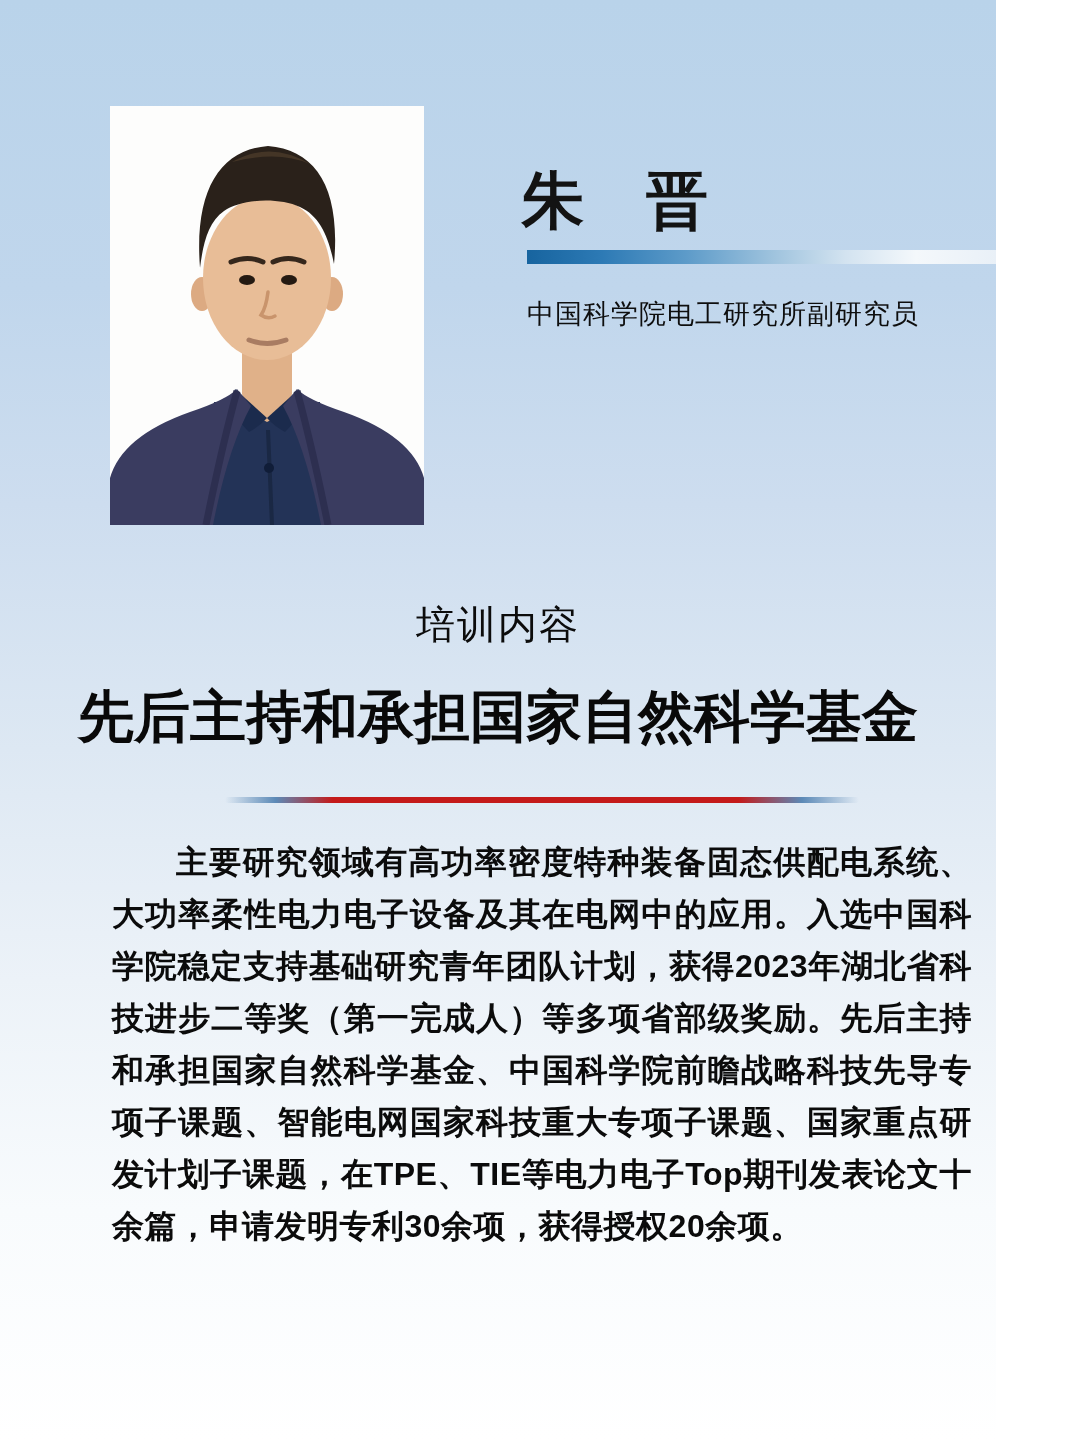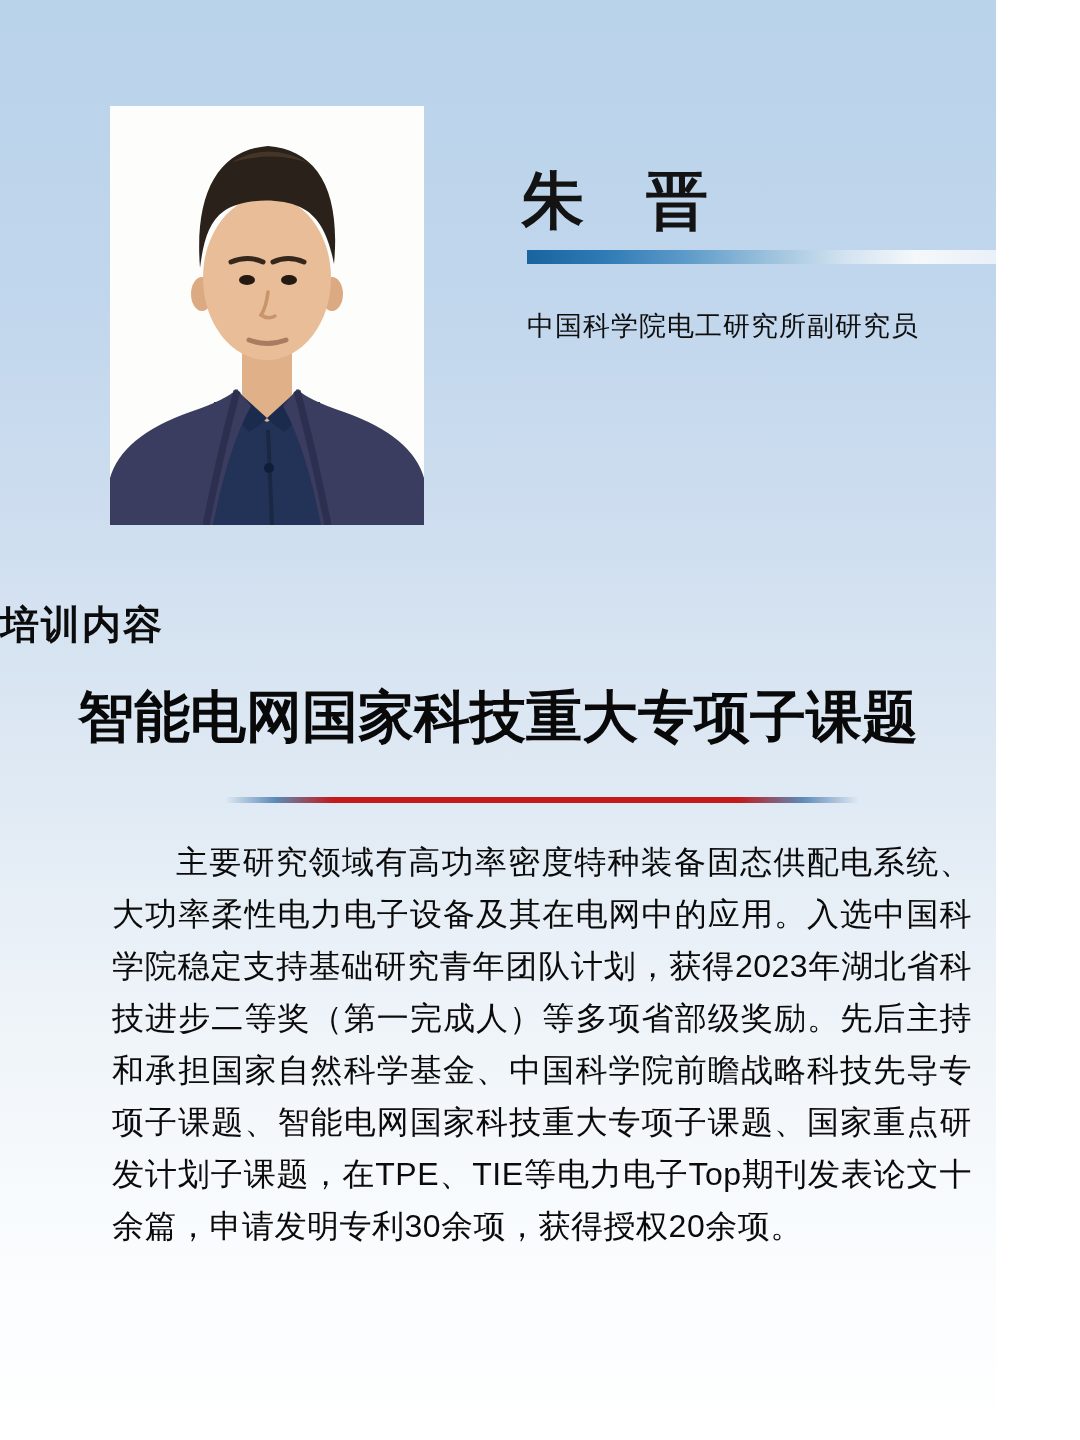--- a/index.html
+++ b/index.html
@@ -32,47 +32,47 @@
   .accent-bar {
     position:absolute; left:527px; top:250px; right:0; height:14px;
     background:linear-gradient(90deg,
       #17649f 0%, #2d7ab5 16%, #5d9bc9 34%, #9dc2dd 52%,
       #d3e3f0 68%, #f4f8fb 83%, #e9f0f7 100%);
   }
   .subtitle {
     position:absolute; left:527px; top:294px;
     font-family:"Liberation Serif","DejaVu Serif",serif;
     font-size:27px; line-height:40px; color:#0e0e0e;
-    letter-spacing:1px; white-space:nowrap;margin-top:12px;
+    letter-spacing:1px; white-space:nowrap;
   }
 
   
   .section-label {
     position:absolute; left:0; right:0; top:602px;
-    text-align:left; font-size:39px; line-height:46px;
-    font-weight:700; color:#0c0c0c; letter-spacing:2px;
+    text-align:center; font-size:39px; line-height:46px;
+    font-weight:400; color:#0c0c0c; letter-spacing:2px;
   }
   .topic {
     position:absolute; left:0; right:0; top:684px; margin:0;
     text-align:center; font-size:56px; line-height:66px;
     font-weight:900; color:#090909; white-space:nowrap;
   }
   .divider {
     position:absolute; left:225px; top:797px;
     width:634px; height:6px; border-radius:3px;
     background:linear-gradient(90deg,
       rgba(109,150,196,0) 0%, rgba(77,127,176,0.9) 8%,
       #c41a1a 17%, #c41a1a 81%,
       rgba(77,127,176,0.9) 91%, rgba(109,150,196,0) 100%);
   }
 
   
   .bio {
     position:absolute; left:112px; top:836px; width:860px; margin:0;
-    font-size:32px; line-height:52px; font-weight:400;
+    font-size:32px; line-height:52px; font-weight:700;
     color:#0b0b0b; text-align:justify; text-indent:64px;
     letter-spacing:0.5px;
   }
 </style>
 </head>
 <body>
 
 <div class="page">
 
   <div class="photo">
@@ -114,18 +114,18 @@
 
       <path d="M139 234 Q157 241 176 234" stroke="#a97c62" stroke-width="5" fill="none" stroke-linecap="round"></path>
     </svg>
   </div>
 
   <div class="name">朱　晋</div>
   <div class="accent-bar"></div>
   <div class="subtitle">中国科学院电工研究所副研究员</div>
 
   <div class="section-label">培训内容</div>
-  <h1 class="topic">智能电网国家科技重大专项子课题</h1>
+  <h1 class="topic">先后主持和承担国家自然科学基金</h1>
   <div class="divider"></div>
 
   <p class="bio">主要研究领域有高功率密度特种装备固态供配电系统、大功率柔性电力电子设备及其在电网中的应用。入选中国科学院稳定支持基础研究青年团队计划，获得2023年湖北省科技进步二等奖（第一完成人）等多项省部级奖励。先后主持和承担国家自然科学基金、中国科学院前瞻战略科技先导专项子课题、智能电网国家科技重大专项子课题、国家重点研发计划子课题，在TPE、TIE等电力电子Top期刊发表论文十余篇，申请发明专利30余项，获得授权20余项。</p>
 
 </div>
 
 </body></html>

